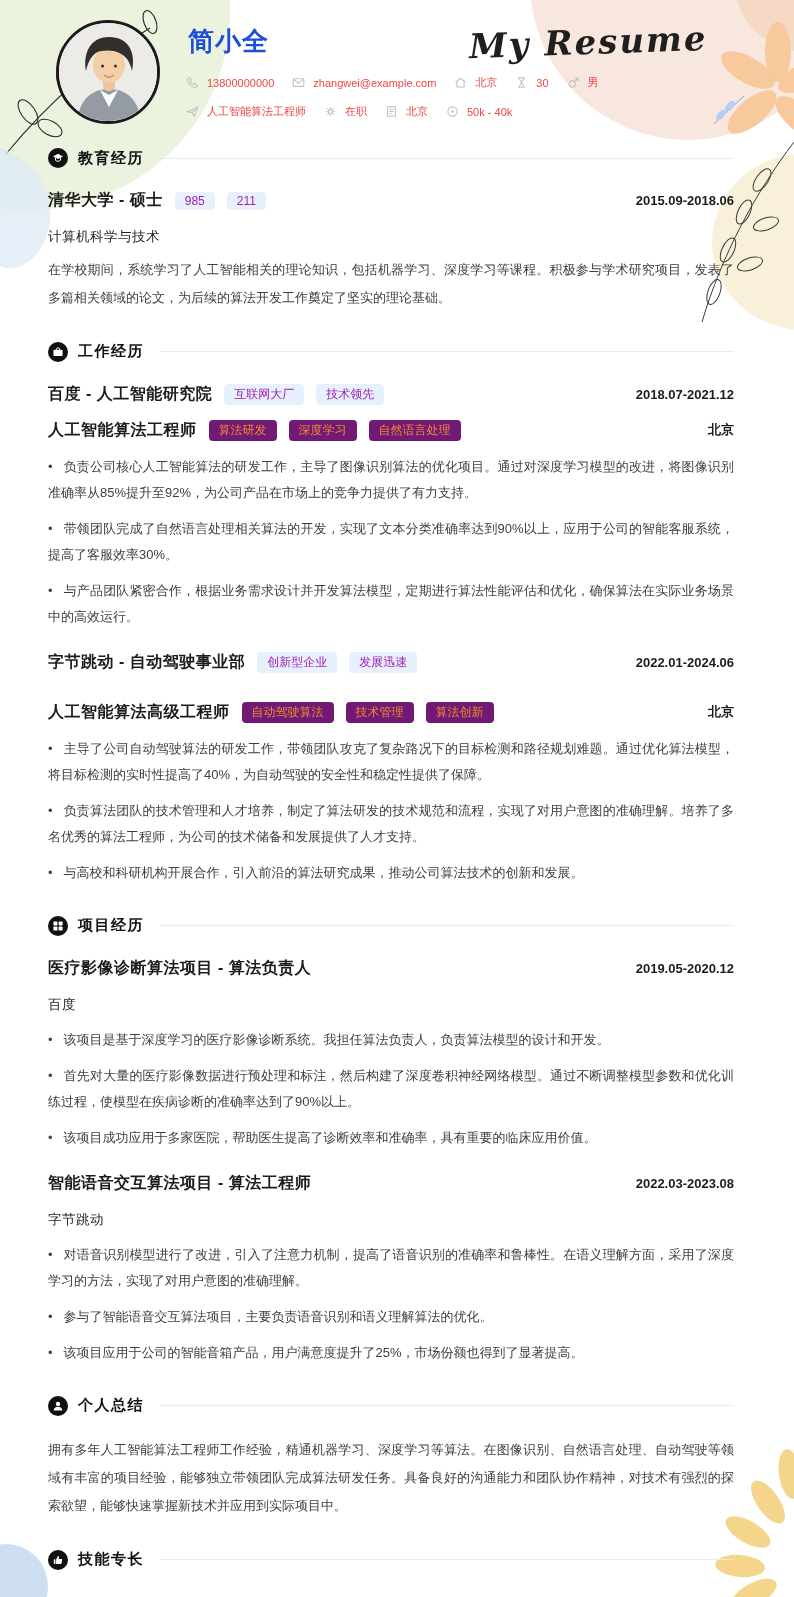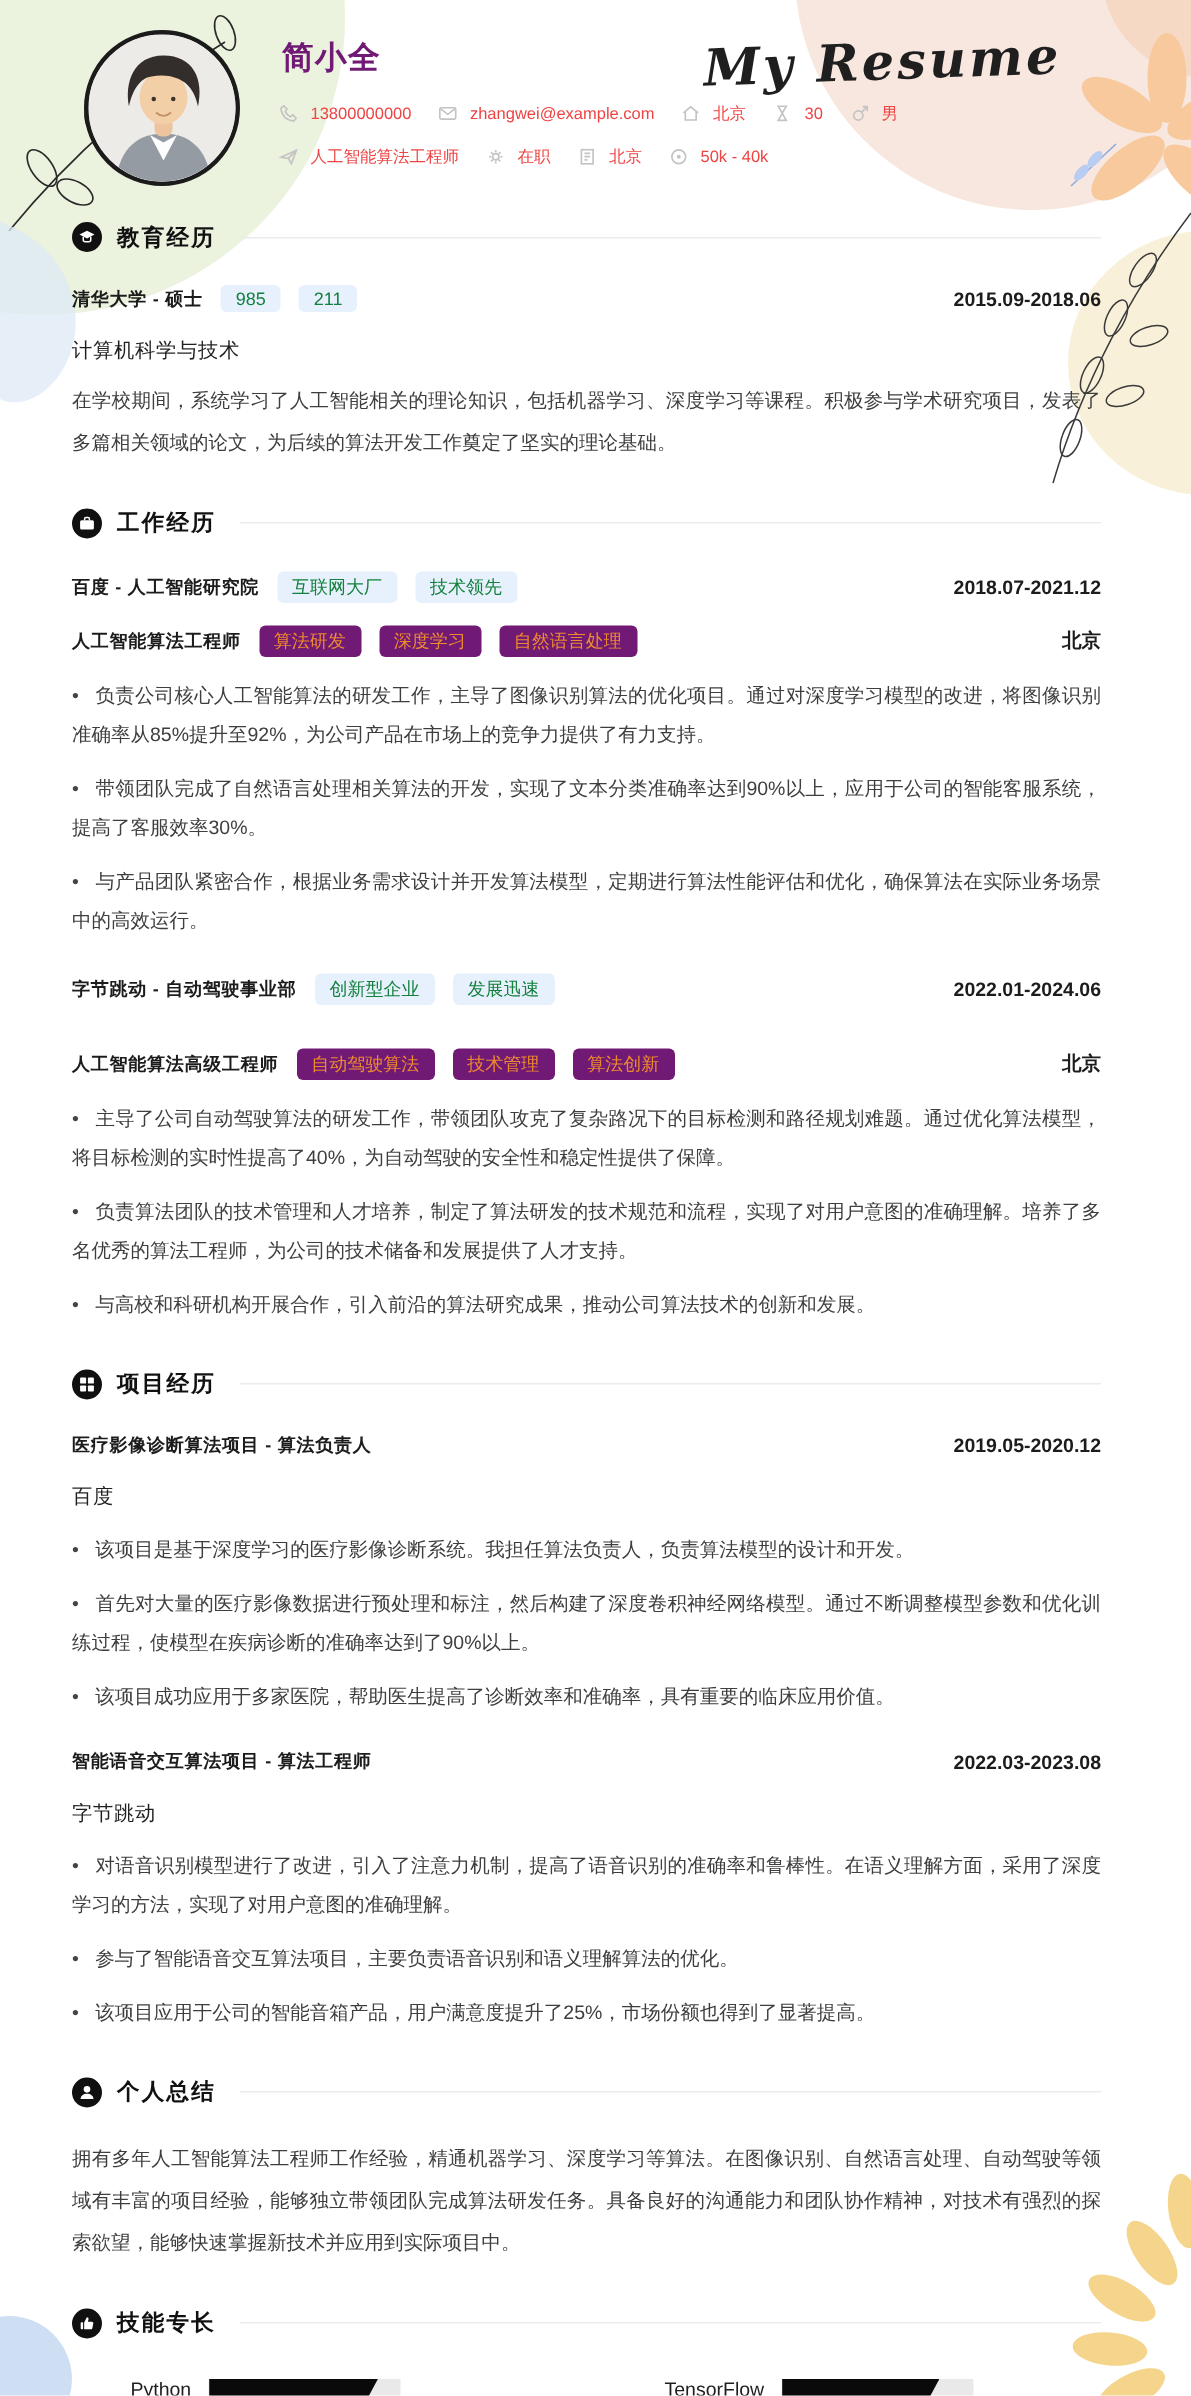--- a/index.html
+++ b/index.html
@@ -11,43 +11,43 @@
   }
   .deco { position:absolute; top:0; left:0; z-index:0; pointer-events:none; }
   .content { position:relative; z-index:2; padding:0 60px 0 48px; }
 
   
   .header { display:flex; align-items:flex-start; padding:20px 0 0 8px; height:118px; }
   .avatar-wrap { width:104px; height:104px; border-radius:50%; border:3px solid #1b1b1b;
     overflow:hidden; background:#edebe8; flex-shrink:0; }
   .avatar-wrap svg { display:block; }
   .header-info { margin-left:26px; padding-top:4px; }
-  .name { font-size:21px; font-weight:bold; color:#701a75; margin:0 0 16px 2px; letter-spacing:1px; }
+  .name { font-size:26px; font-weight:bold; color:#1d4ed8; margin:0 0 16px 2px; letter-spacing:1px; }
   .contact-row { display:flex; align-items:center; font-size:11px; color:#ef4444; margin-bottom:14px; }
   .contact-item { display:flex; align-items:center; margin-right:18px; }
   .cicon { width:13px; height:13px; margin-right:8px; flex-shrink:0; }
   .cicon svg { display:block; stroke:#c3c3c3; fill:none; stroke-width:1.1; }
   .my-resume { position:absolute; top:22px; right:86px; z-index:3;
     font-family:"DejaVu Serif","Liberation Serif",serif; font-style:italic; font-weight:bold;
     font-size:34px; color:#1f1f1f; letter-spacing:2px; transform:rotate(-2deg); }
 
   
   .sec-head { display:flex; align-items:center; margin-top:30px; }
   .sec-icon { width:20px; height:20px; border-radius:50%; background:#101010; flex-shrink:0;
     display:flex; align-items:center; justify-content:center; }
   .sec-icon svg { display:block; }
   .sec-title { font-size:15px; font-weight:bold; color:#111; margin-left:10px; letter-spacing:1.5px; }
   .sec-line { flex:1; height:1px; background:#ebebeb; margin-left:16px; }
 
   .entry-row { display:flex; align-items:center; justify-content:space-between; margin-top:22px; }
   .entry-left { display:flex; align-items:center; }
-  .entry-title { font-size:12px; font-weight:bold; color:#1c1c1c; letter-spacing:0.5px; }
+  .entry-title { font-size:16px; font-weight:bold; color:#1c1c1c; letter-spacing:0.5px; }
   .date { font-size:13px; font-weight:bold; color:#1c1c1c; }
   .tag { font-size:12px; padding:2px 10px; border-radius:4px; margin-left:12px; white-space:nowrap; }
-  .tag-blue { background:#e7f1fd; color:#15803d; }
+  .tag-blue { background:#e7f1fd; color:#a21caf; }
   .tag-orange { background:#701a75; color:#ef8a2e; }
   .subtitle { font-size:13.5px; font-weight:normal; color:#1f1f1f; margin-top:17px; letter-spacing:0.5px; }
   .para { font-size:13px; line-height:2.15; color:#3e3e3e; margin-top:10px; text-align:justify; }
   .bullets { margin-top:13px; }
   .bullet { font-size:13px; line-height:2.0; color:#3e3e3e; margin-bottom:10px; text-align:justify; }
   .bullet::before { content:"•"; margin-right:11px; color:#444; }
 
   
   .skills { display:grid; grid-template-columns:356px 1fr; row-gap:21px; margin-top:26px; }
   .skill { display:flex; align-items:center; font-size:13px; color:#1e1e1e;padding-left:39px; }

